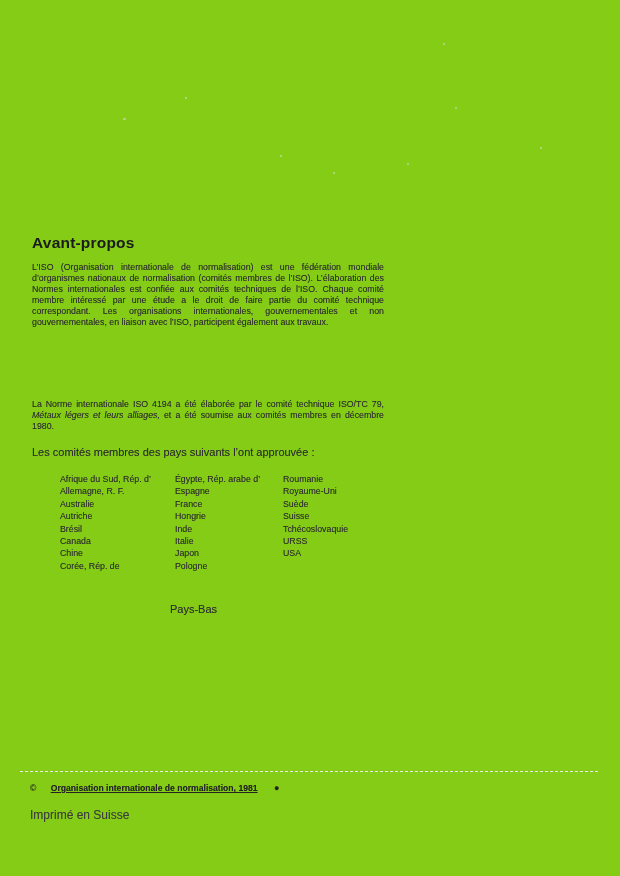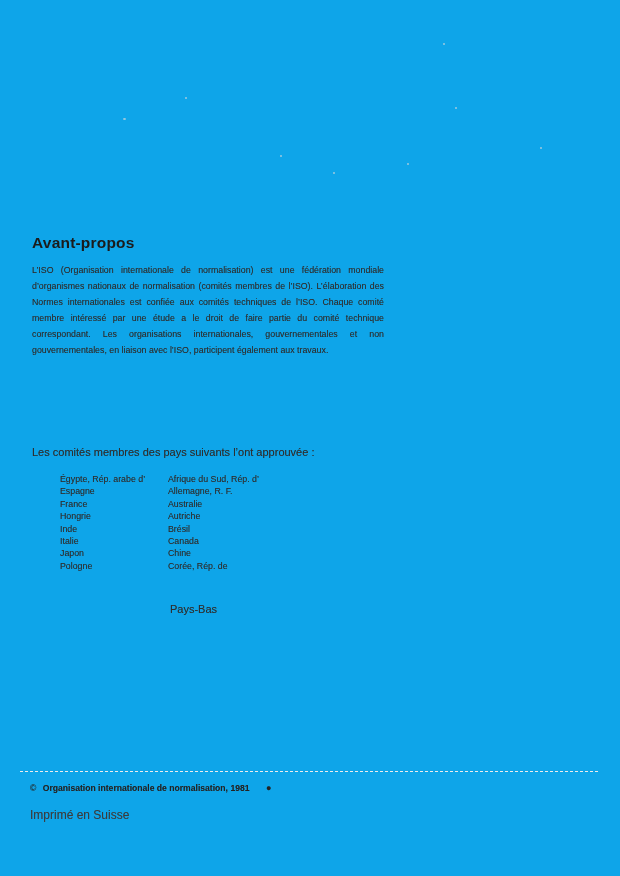--- a/index.html
+++ b/index.html
@@ -4,34 +4,34 @@
 <style>
   html, body { margin: 0; padding: 0; }
   body {
     width: 620px; height: 876px;
     background: #ffffff;
     font-family: "Liberation Sans", "DejaVu Sans", sans-serif;
   }
   .page {
     position: relative;
     width: 620px; height: 876px;
-    background: #0ea5e9;
+    background: #84cc16;
     overflow: hidden;
     color: #2e2e2e;
   }
   .heading {
     position: absolute; left: 32px; top: 234px;
     margin: 0;
     font-size: 15.5px; font-weight: bold; letter-spacing: 0.2px;
     color: #1b1b1b;
   }
   .para {
     position: absolute; left: 32px; width: 352px;
     margin: 0;
-    font-size: 8.8px; line-height: 16px;
+    font-size: 8.8px; line-height: 11px;
     text-align: justify;
     color: #2e2e2e;
     text-shadow: 0 0 0.4px rgba(45,45,45,0.45);
   }
   .p1 { top: 262px; }
   .p2 { top: 346px; }
   .p3 { top: 399px; }
   .p3 em { font-style: italic; }
   .line {
     position: absolute; left: 32px; margin: 0;
@@ -59,21 +59,21 @@
   .rule {
     position: absolute; left: 20px; top: 771px; width: 578px; height: 0;
     border-top: 1px dashed #ececec;
   }
   .copyright {
     position: absolute; left: 30px; top: 783px;
     font-size: 8.6px; font-weight: bold; color: #232323;
     text-shadow: 0 0 0.4px rgba(45,45,45,0.4);
   }
   .csym { display: inline-block; font-weight: normal; }
-  .ctext { display: inline-block; margin-left: 4px; }
+  .ctext { display: inline-block; margin-left: 12px; text-decoration: underline; }
   .cbullet { display: inline-block; margin-left: 14px; font-size: 9px; }
   .printed {
     position: absolute; left: 30px; top: 808px; margin: 0;
     font-size: 12px; color: #3c3c3c;
     text-shadow: 0 0 0.3px rgba(60,60,60,0.4);
   }
   .speck {
     position: absolute; width: 2px; height: 2px; border-radius: 50%;
     background: #d8d8d8; opacity: 0.7;
   }
@@ -81,43 +81,53 @@
 </head>
 <body>
 
 <div class="page">
 
   <h1 class="heading">Avant-propos</h1>
 
   <p class="para p1">L’ISO (Organisation internationale de normalisation) est une fédération mondiale d’organismes nationaux de normalisation (comités membres de l’ISO). L’élaboration des Normes internationales est confiée aux comités techniques de l’ISO. Chaque comité membre intéressé par une étude a le droit de faire partie du comité technique correspondant. Les organisations internationales, gouvernementales et non gouvernementales, en liaison avec l’ISO, participent également aux travaux.</p>
 
 
+  <p class="para p3"><span>La Norme internationale ISO 4194 a été élaborée par le comité technique ISO/TC 79, </span><em>Métaux légers et leurs alliages,</em><span> et a été soumise aux comités membres en décembre 1980.</span></p>
 
   <p class="line approved-intro">Les comités membres des pays suivants l’ont approuvée :</p>
 
   <div class="countries">
+    <div class="col col1">
+        <div class="country-item">Afrique du Sud, Rép. d’</div>
+        <div class="country-item">Allemagne, R. F.</div>
+        <div class="country-item">Australie</div>
+        <div class="country-item">Autriche</div>
+        <div class="country-item">Brésil</div>
+        <div class="country-item">Canada</div>
+        <div class="country-item">Chine</div>
+        <div class="country-item">Corée, Rép. de</div>
+      </div>
     <div class="col col2">
         <div class="country-item">Égypte, Rép. arabe d’</div>
         <div class="country-item">Espagne</div>
         <div class="country-item">France</div>
         <div class="country-item">Hongrie</div>
         <div class="country-item">Inde</div>
         <div class="country-item">Italie</div>
         <div class="country-item">Japon</div>
         <div class="country-item">Pologne</div>
       </div>
-    <div class="col col1">
-        <div class="country-item">Afrique du Sud, Rép. d’</div>
-        <div class="country-item">Allemagne, R. F.</div>
-        <div class="country-item">Australie</div>
-        <div class="country-item">Autriche</div>
-        <div class="country-item">Brésil</div>
-        <div class="country-item">Canada</div>
-        <div class="country-item">Chine</div>
-        <div class="country-item">Corée, Rép. de</div>
+    <div class="col col3">
+        <div class="country-item">Roumanie</div>
+        <div class="country-item">Royaume-Uni</div>
+        <div class="country-item">Suède</div>
+        <div class="country-item">Suisse</div>
+        <div class="country-item">Tchécoslovaquie</div>
+        <div class="country-item">URSS</div>
+        <div class="country-item">USA</div>
       </div>
   </div>
 
 
   <p class="line disapproved-country">Pays-Bas</p>
 
   <div class="rule"></div>
 
   <div class="copyright">
     <span class="csym">©</span>

